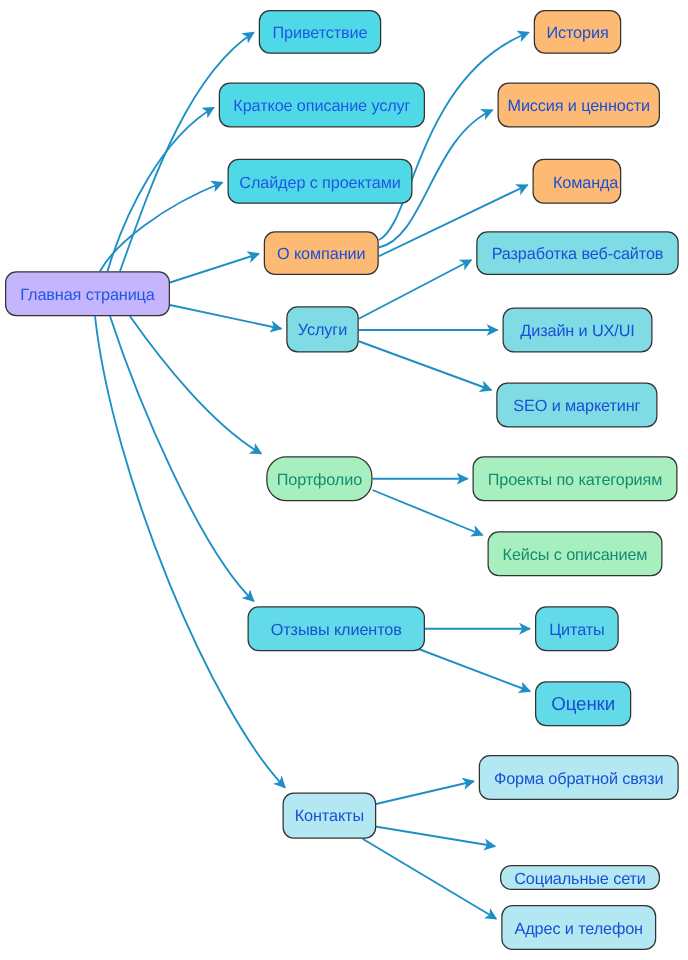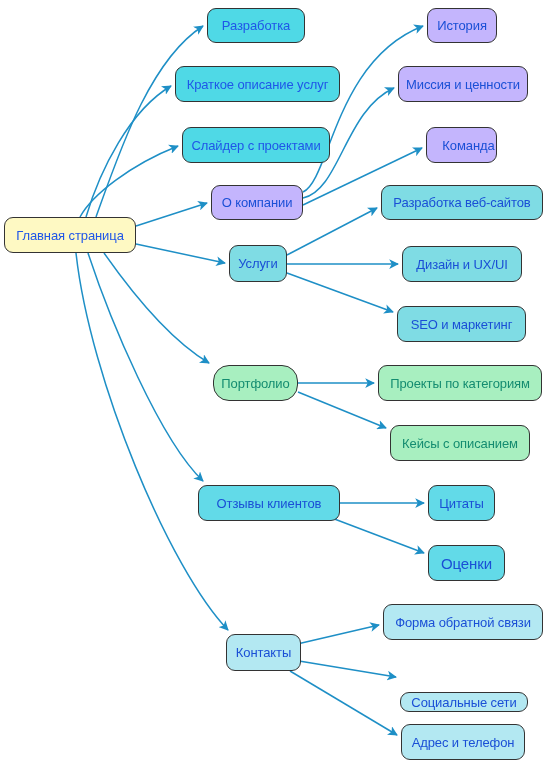--- a/index.html
+++ b/index.html
@@ -24,24 +24,24 @@
     white-space:nowrap;
     line-height:1;
     letter-spacing:-0.1px;
     box-shadow:0 0 0 0 rgba(0,0,0,0);
   }
   .node .lbl{
     display:block;
     pointer-events:none;
   }
   
-  .c-root   { background:#fef9c3; }
+  .c-root   { background:#c4b5fd; }
   .c-cyan   { background:#4FD9E6; }
   .c-cyan2  { background:#62DAE8; }
-  .c-sky    { background:#c4b5fd; }
+  .c-sky    { background:#fdba74; }
   .c-aqua   { background:#7FDCE4; }
   .c-pale   { background:#B3E8F2; }
   .c-green  { background:#A8EFC0; }
 
   .t-blue  { color:#1F56E8; }
   .t-deep  { color:#1A4FD6; }
   .t-green { color:#148C70; }
 </style>
 </head>
 <body>
@@ -77,21 +77,21 @@
         <path d="M 293 660 L 396 677" fill="none" stroke="#1E8FC6" stroke-width="1.5" marker-end="url(#arrow)"></path>
         <path d="M 290 671 L 397 735" fill="none" stroke="#1E8FC6" stroke-width="1.5" marker-end="url(#arrow)"></path>
       </g>
   </svg>
 
   <div id="node-layer">
       <div class="node c-root t-blue" style="left: 4px; top: 217px; width: 132px; height: 36px; font-size: 13px;">
         <span class="lbl">Главная страница</span>
       </div>
       <div class="node c-cyan t-blue" style="left: 207px; top: 8px; width: 98px; height: 35px; font-size: 13px;">
-        <span class="lbl">Разработка</span>
+        <span class="lbl">Приветствие</span>
       </div>
       <div class="node c-cyan t-blue" style="left: 175px; top: 66px; width: 165px; height: 36px; font-size: 13px;">
         <span class="lbl">Краткое описание услуг</span>
       </div>
       <div class="node c-cyan t-blue" style="left: 182px; top: 127px; width: 148px; height: 36px; font-size: 13px;">
         <span class="lbl">Слайдер с проектами</span>
       </div>
       <div class="node c-sky t-deep" style="left: 211px; top: 185px; width: 92px; height: 35px; font-size: 13px;">
         <span class="lbl">О компании</span>
       </div>

